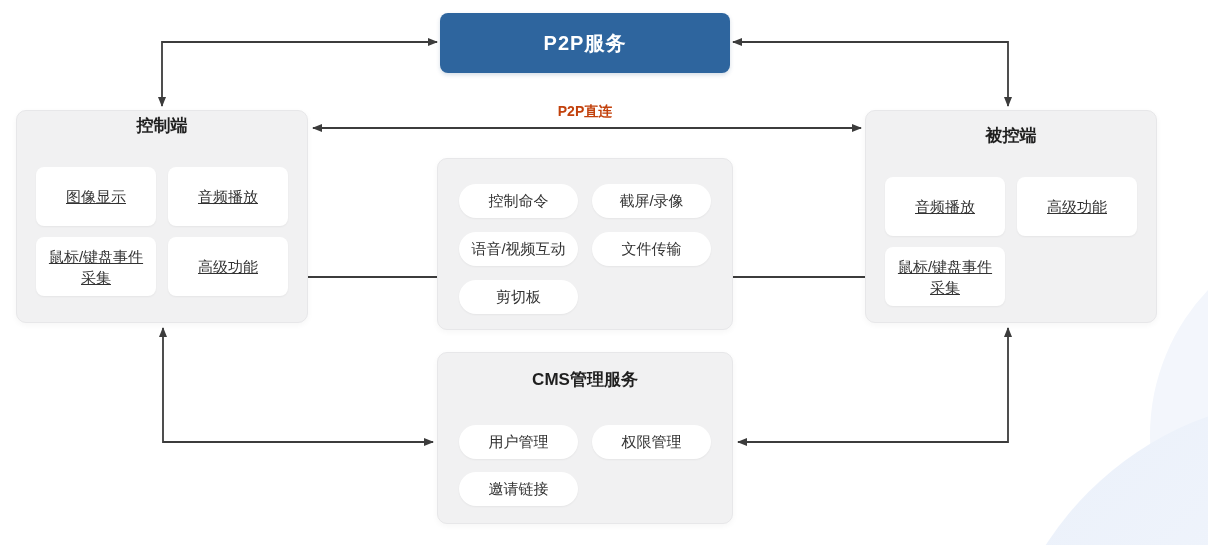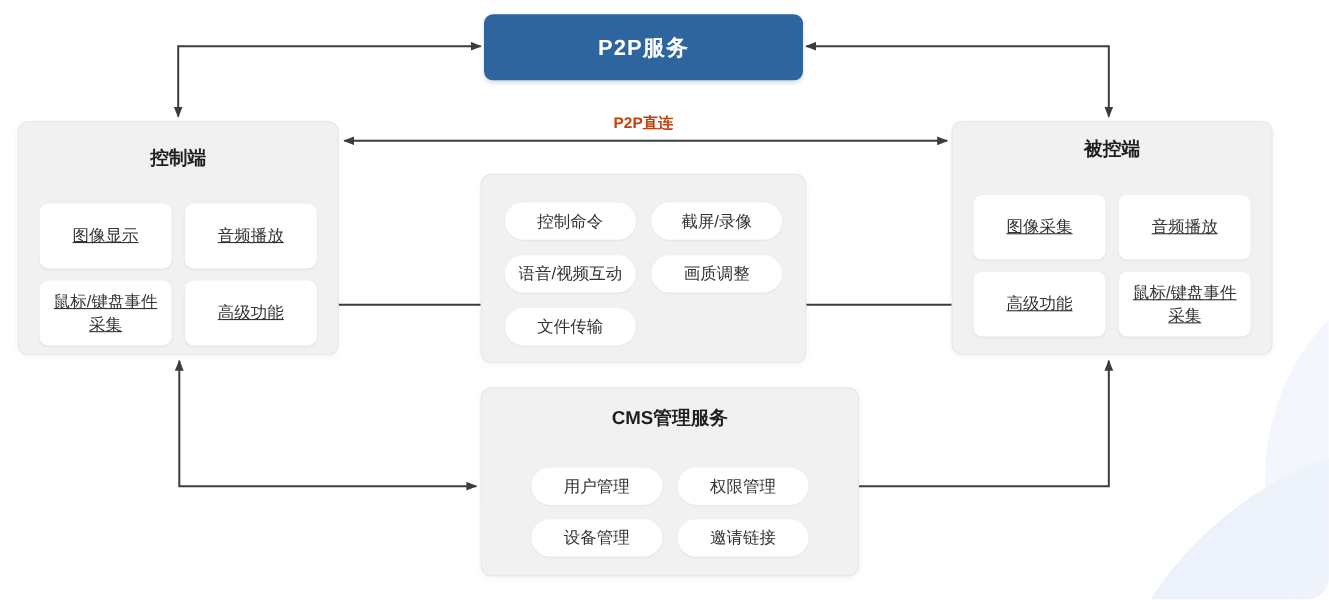--- a/index.html
+++ b/index.html
@@ -8,21 +8,20 @@
     font-family: "Liberation Sans", "DejaVu Sans", sans-serif;
     background: #ffffff;
     color: #333333;
   }
   .stage {
     position: relative;
     width: 1208px;
     height: 545px;
     overflow: hidden;
     background: #ffffff;
-    border-radius: 20px;
   }
   
   .blob { position: absolute; border-radius: 50%; pointer-events: none; }
   .blob-a {
     left: 995px; top: 398px; width: 640px; height: 640px;
     background: linear-gradient(135deg, #eaf0fa 0%, #f5f8fd 70%);
   }
   .blob-b {
     left: 1150px; top: 225px; width: 420px; height: 420px;
     background: #f3f6fc;
@@ -57,24 +56,24 @@
     background: #f1f1f2;
     border: 1px solid #e7e7e9;
     border-radius: 10px;
     box-shadow: 0 2px 6px rgba(0,0,0,0.04);
   }
   .panel-title {
     text-align: center;
     font-size: 17px; font-weight: bold; color: #1f1f1f;
     line-height: 22px;
   }
-  .panel-left  { left: 16px;  top: 110px; width: 292px; height: 213px; padding-top: 22px; }
+  .panel-left  { left: 16px;  top: 110px; width: 292px; height: 213px; padding-top: 4px; }
   .panel-right { left: 865px; top: 110px; width: 292px; height: 213px; padding-top: 14px; }
   .panel-mid   { left: 437px; top: 158px; width: 296px; height: 172px; padding-top: 25px; }
-  .panel-cms   { left: 437px; top: 352px; width: 344px; height: 172px; padding-top: 16px; }
+  .panel-cms   { left: 437px; top: 352px; width: 296px; height: 172px; padding-top: 16px; }
 
   .grid-cards {
     margin-top: 30px;
     display: grid;
     grid-template-columns: 120px 120px;
     grid-auto-rows: 59px;
     column-gap: 12px; row-gap: 11px;
     justify-content: center;
   }
   .card {
@@ -140,40 +139,38 @@
       <div class="card">图像显示</div>
       <div class="card">音频播放</div>
       <div class="card">鼠标/键盘事件采集</div>
       <div class="card">高级功能</div>
     </div>
   </div>
 
   <div class="panel panel-right">
     <div class="panel-title">被控端</div>
     <div class="grid-cards">
-      <div class="card">图像采集</div>
       <div class="card">音频播放</div>
       <div class="card">高级功能</div>
       <div class="card">鼠标/键盘事件采集</div>
     </div>
   </div>
 
   <div class="panel panel-mid">
     <div class="grid-pills">
       <div class="pill">控制命令</div>
       <div class="pill">截屏/录像</div>
       <div class="pill">语音/视频互动</div>
-      <div class="pill">画质调整</div>
       <div class="pill">文件传输</div>
+      <div class="pill">剪切板</div>
     </div>
   </div>
 
   <div class="panel panel-cms">
     <div class="panel-title">CMS管理服务</div>
     <div class="grid-pills">
       <div class="pill">用户管理</div>
       <div class="pill">权限管理</div>
-      <div class="pill">设备管理</div>
       <div class="pill">邀请链接</div>
     </div>
   </div>
 
 </div>
 
 </body></html>

